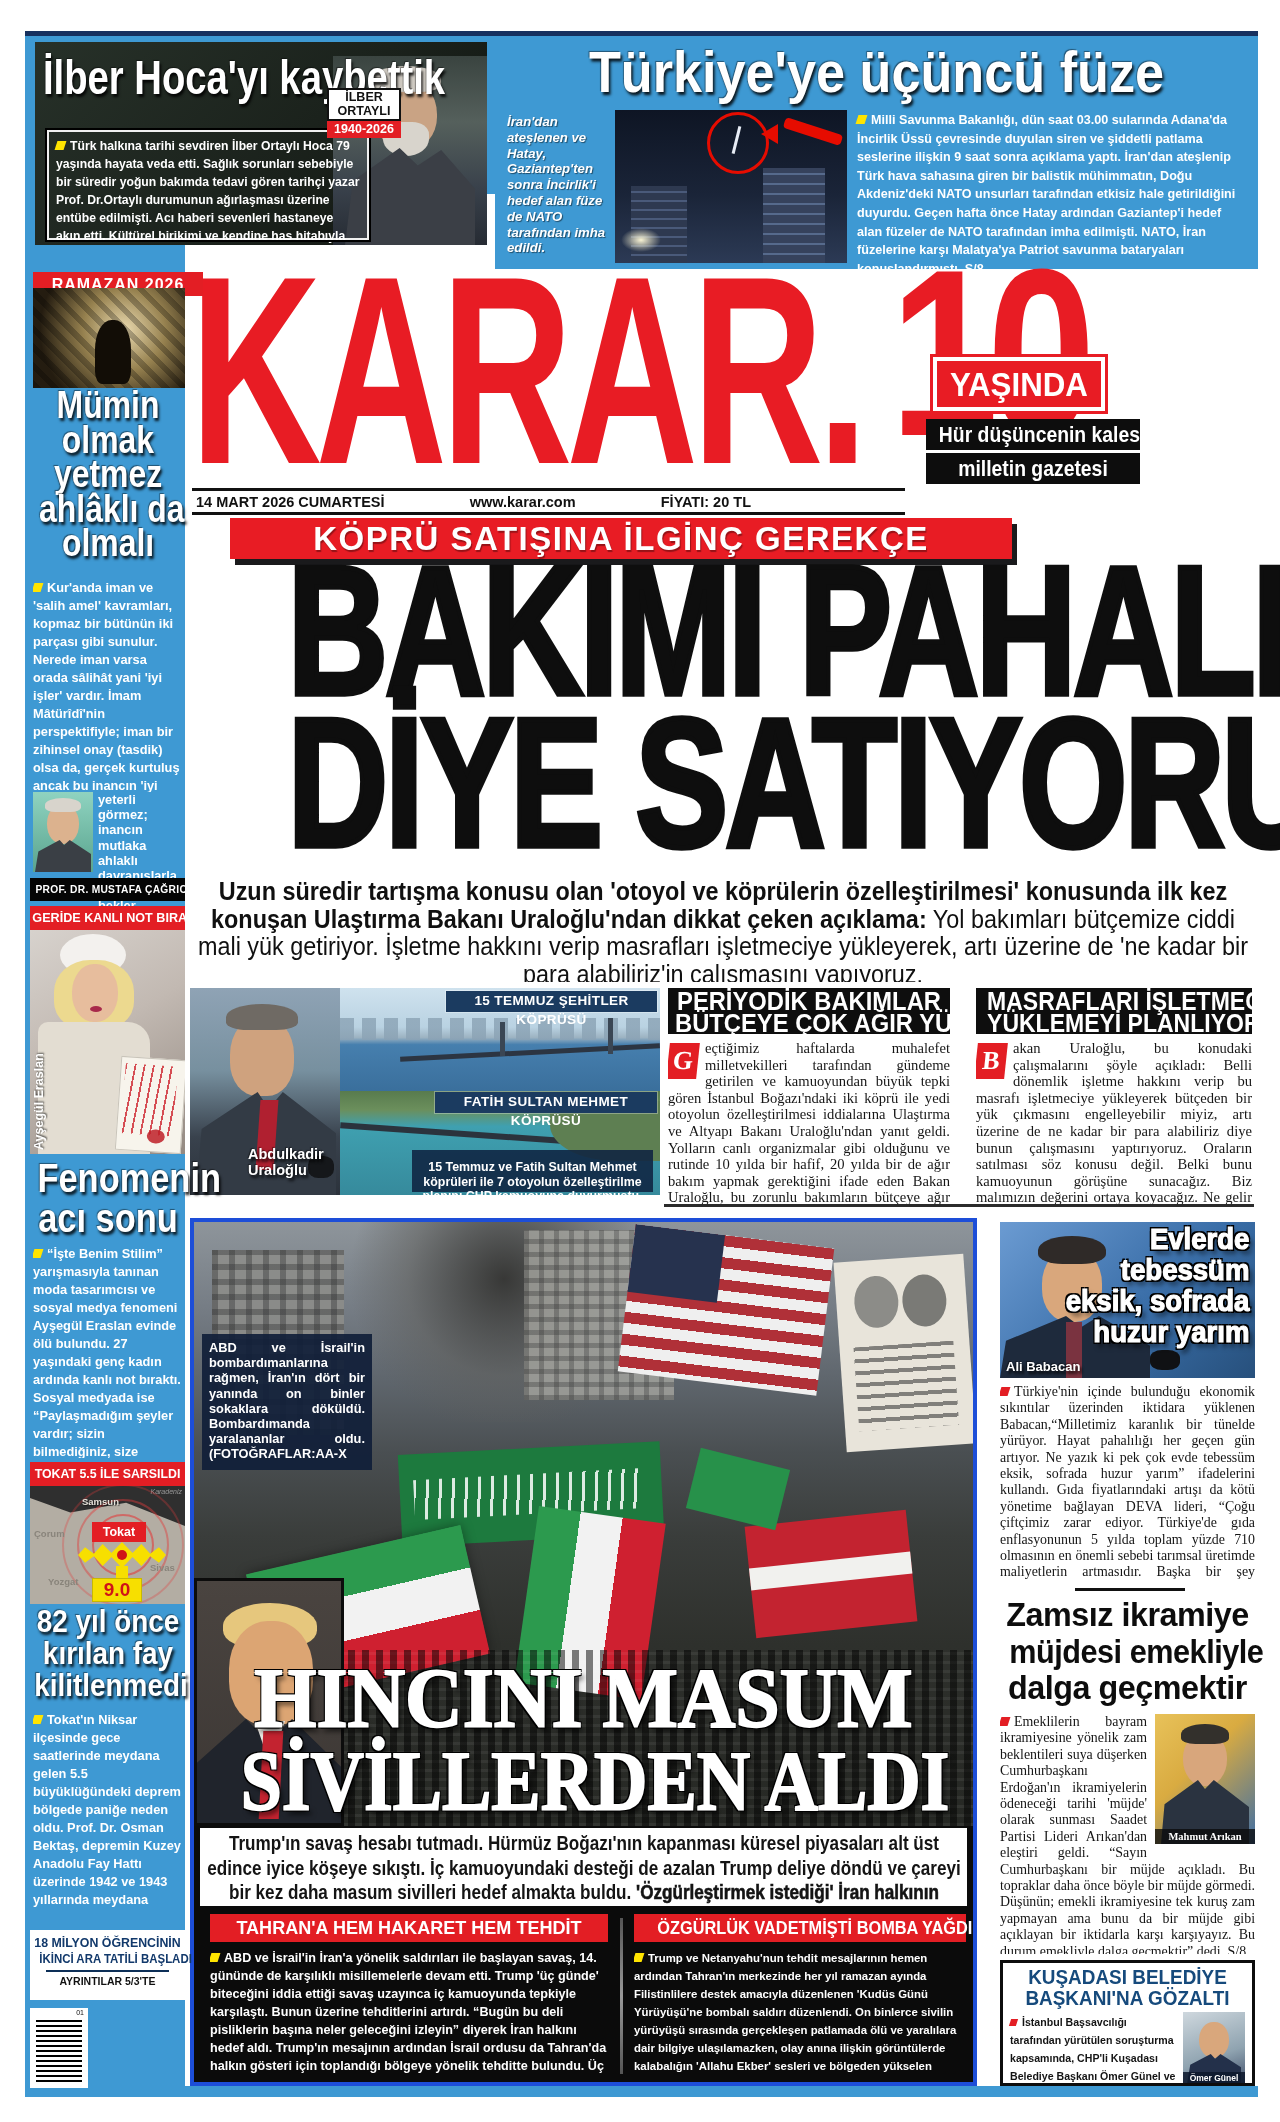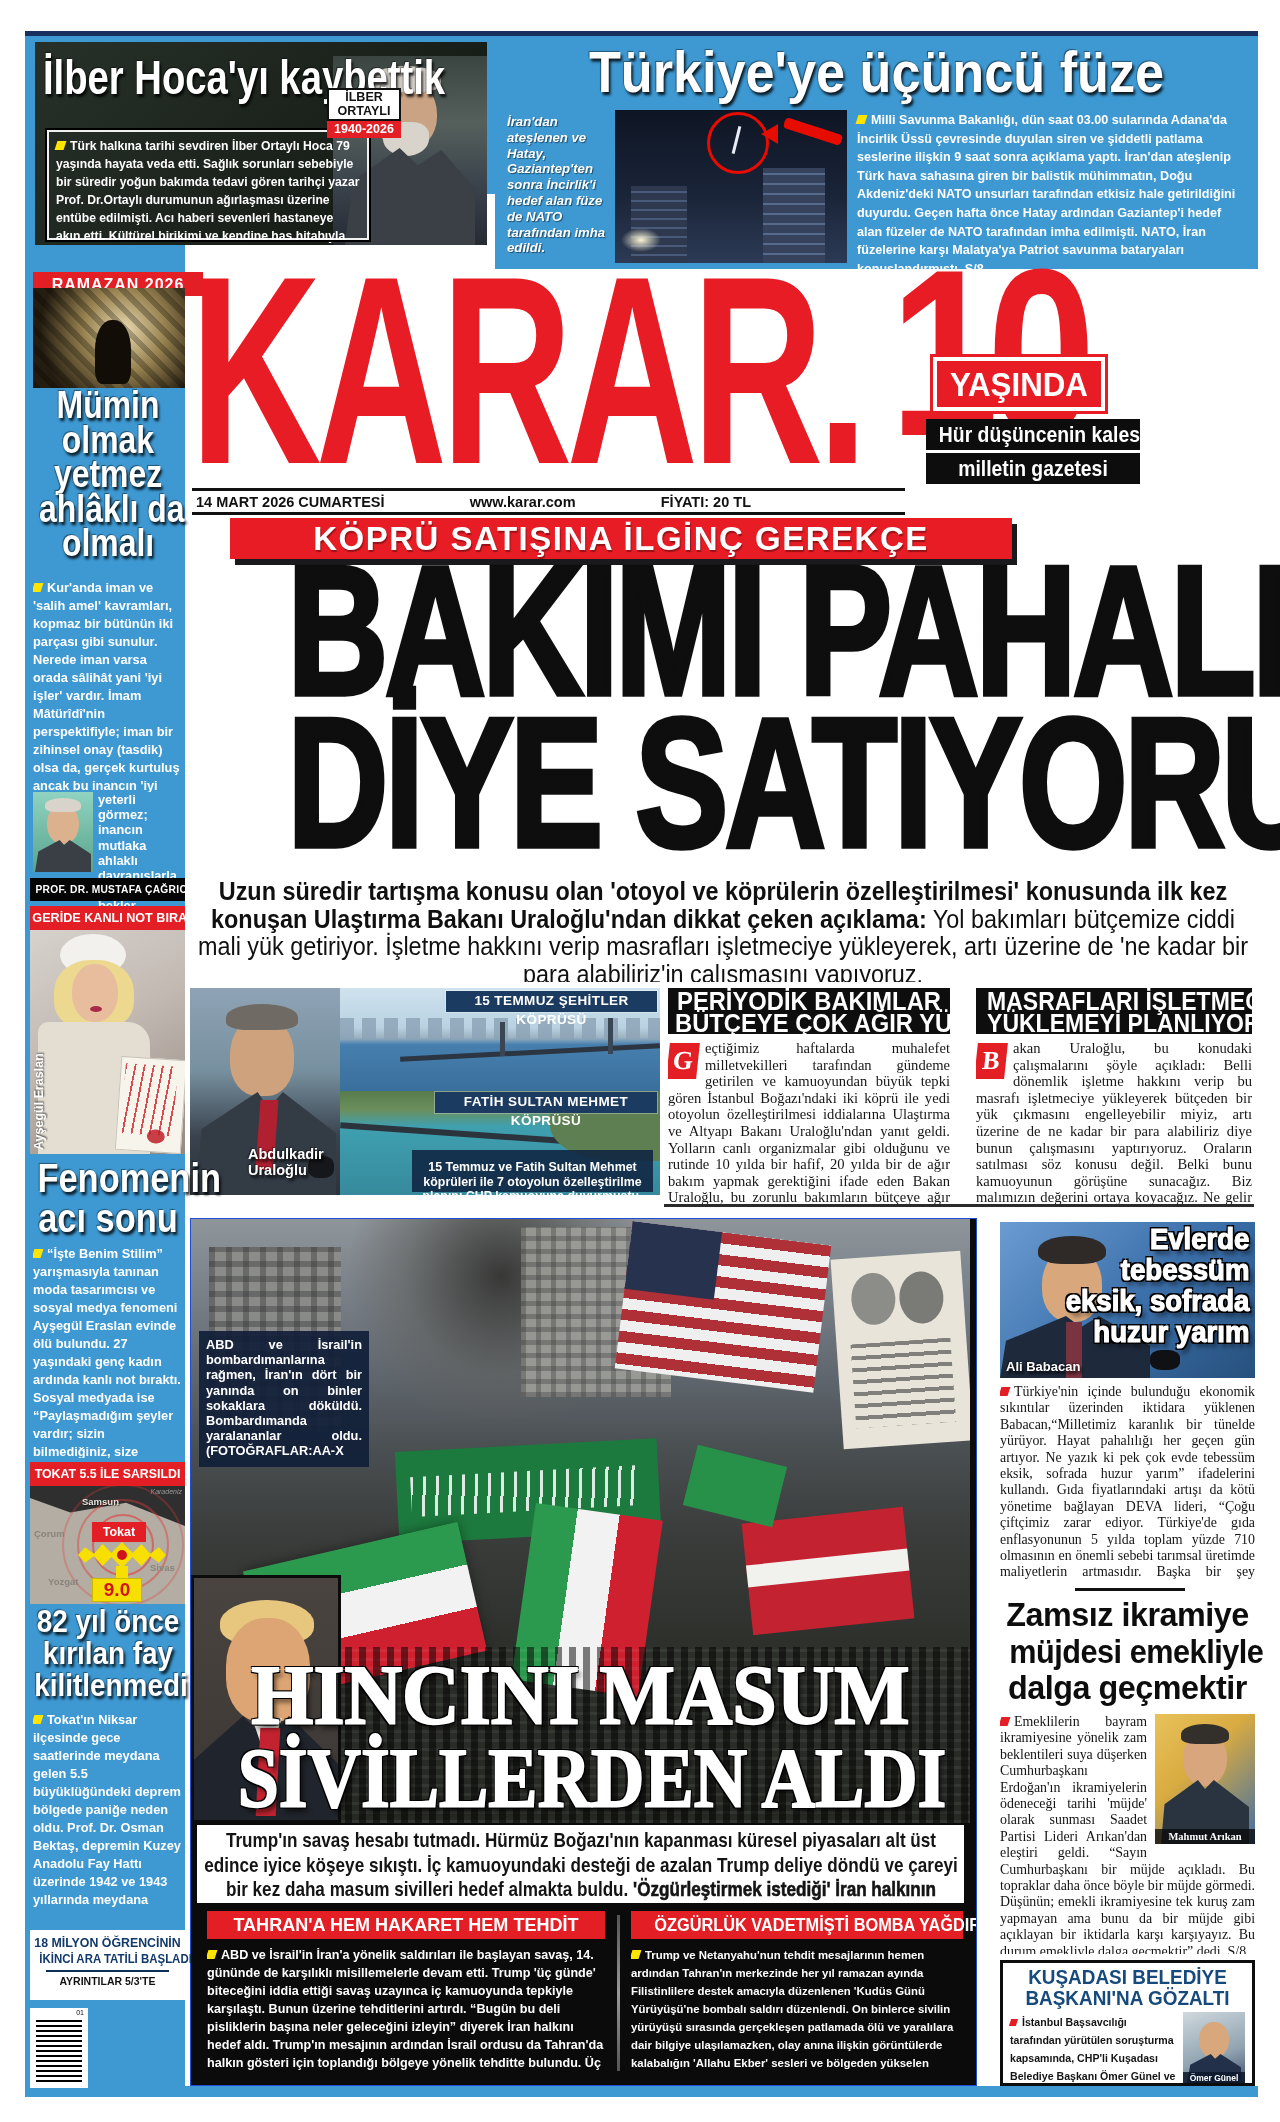--- a/index.html
+++ b/index.html
@@ -143,21 +143,21 @@
   </div>
   <div class="abs banner2" style="left:976px;top:988px;width:276px;height:46px;box-sizing:border-box;">
     <div class="nw" style="transform:scaleX(.92);">MASRAFLARI İŞLETMECİYE</div>
     <div class="nw" style="transform:scaleX(.92);">YÜKLEMEYİ PLANLIYORUZ</div>
   </div>
   <div class="abs ovh colbody" style="left:976px;top:1040px;width:276px;height:164px;">
     <span class="dropcap">B</span><span>akan Uraloğlu, bu konudaki çalışmalarını şöyle açıkladı: Belli dönemlik işletme hakkını verip bu masrafı işletmeciye yükleyerek bütçeden bir yük çıkmasını engelleyebilir miyiz, artı üzerine de ne kadar bir para alabiliriz diye bunun çalışmasını yaptırıyoruz. Oraların satılması söz konusu değil. Belki bunu kamuoyunun görüşüne sunacağız. Biz malımızın değerini ortaya koyacağız. Ne gelir elde edeceğimizi de öngörürsek buna göre karar vereceğiz. S/4</span>
   </div>
   <div class="abs" style="left:664px;top:1204px;width:590px;height:3px;background:#2b2b2b;"></div>
 
-  <div class="abs ovh" style="left:190px;top:1218px;width:787px;height:868px;background:#0b0b0b;border:1px solid #1d4ed8;box-sizing:border-box;">
+  <div class="abs ovh" style="left:190px;top:1218px;width:787px;height:868px;background:#0b0b0b;border:4px solid #1d4ed8;box-sizing:border-box;">
 
     <div class="abs ovh" style="left:0;top:0;width:779px;height:604px;background:linear-gradient(180deg,#8e959b 0%,#767d85 14%,#5f666d 26%,#4a4f52 38%,#3a3d3b 52%,#2e302c 70%,#262824 100%);">
       <div class="abs" style="left:150px;top:-20px;width:320px;height:220px;background:radial-gradient(circle at 50% 35%,rgba(52,52,50,.95) 0%,rgba(95,95,92,.55) 45%,rgba(95,95,92,0) 72%);"></div>
       <div class="abs" style="left:18px;top:28px;width:132px;height:185px;background:#8e8e8a;opacity:.85;background-image:repeating-linear-gradient(0deg,rgba(40,40,40,.4) 0 6px,transparent 6px 15px),repeating-linear-gradient(90deg,rgba(40,40,40,.4) 0 6px,transparent 6px 17px);"></div>
       <div class="abs" style="left:330px;top:8px;width:150px;height:170px;background:#a6a6a0;opacity:.8;background-image:repeating-linear-gradient(0deg,rgba(50,50,50,.35) 0 5px,transparent 5px 13px),repeating-linear-gradient(90deg,rgba(50,50,50,.35) 0 5px,transparent 5px 15px);"></div>
       <div class="abs" style="left:432px;top:14px;width:200px;height:148px;background:repeating-linear-gradient(180deg,#b03038 0 11px,#efefef 11px 22px);transform:rotate(7deg);">
         <div class="abs" style="left:0;top:0;width:45%;height:46%;background:#26324e;"></div>
       </div>
       <div class="abs" style="left:646px;top:36px;width:130px;height:190px;background:#e8e4da;transform:rotate(-4deg);">
         <div class="abs" style="left:18px;top:16px;width:44px;height:52px;background:#8c8c88;border-radius:50%;"></div>

